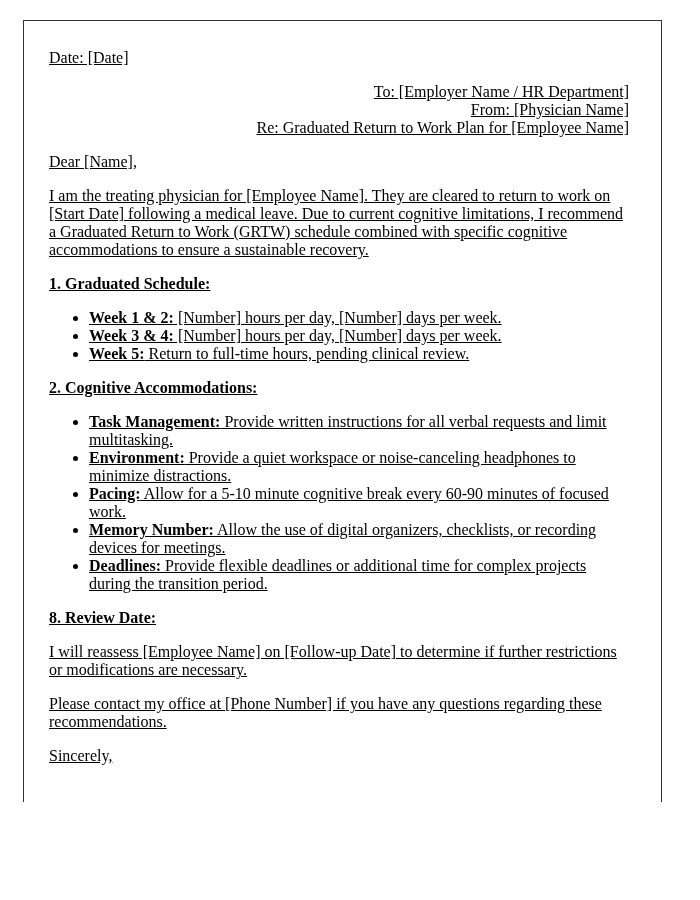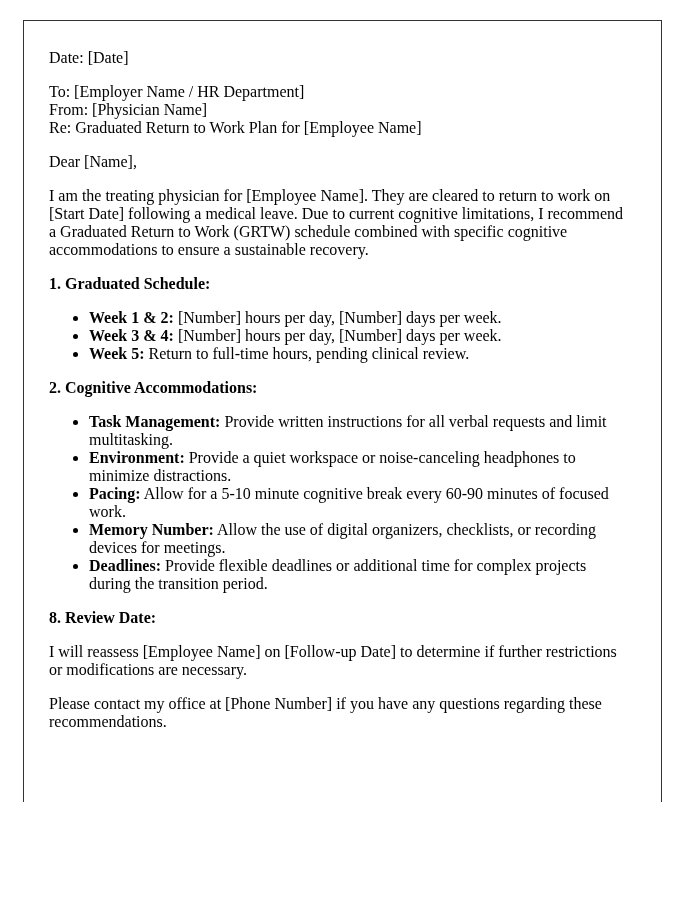--- a/index.html
+++ b/index.html
@@ -21,26 +21,28 @@
     width: 639px;
     height: 782px;
     box-sizing: border-box;
     border: 1px solid #333333;
     border-bottom: none;
     padding: 12px 32px 0 25px;
     font-size: 16px;
     line-height: 18px;
     overflow: hidden;
     background: #ffffff;
+    text-decoration: underline;
   }
   .letter-box p {
     margin: 16px 0;
   }
   .block-line {
     display: block;
+    text-align: right;
   }
   .bold {
     font-weight: bold;
   }
   .letter-box ul {
     margin: 7px 0;
     padding-left: 40px;
     list-style: disc;
   }
   .letter-box li {
@@ -84,15 +86,16 @@
     <li><strong>Memory Number:</strong><span> Allow the use of digital organizers, checklists, or recording devices for meetings.</span></li>
     <li><strong>Deadlines:</strong><span> Provide flexible deadlines or additional time for complex projects during the transition period.</span></li>
   </ul>
 
   <p class="bold">8. Review Date:</p>
 
   <p>I will reassess [Employee Name] on [Follow-up Date] to determine if further restrictions or modifications are necessary.</p>
 
   <p>Please contact my office at [Phone Number] if you have any questions regarding these recommendations.</p>
 
+  <p>Sincerely,</p>
 
 
 </div>
 
 </body></html>

